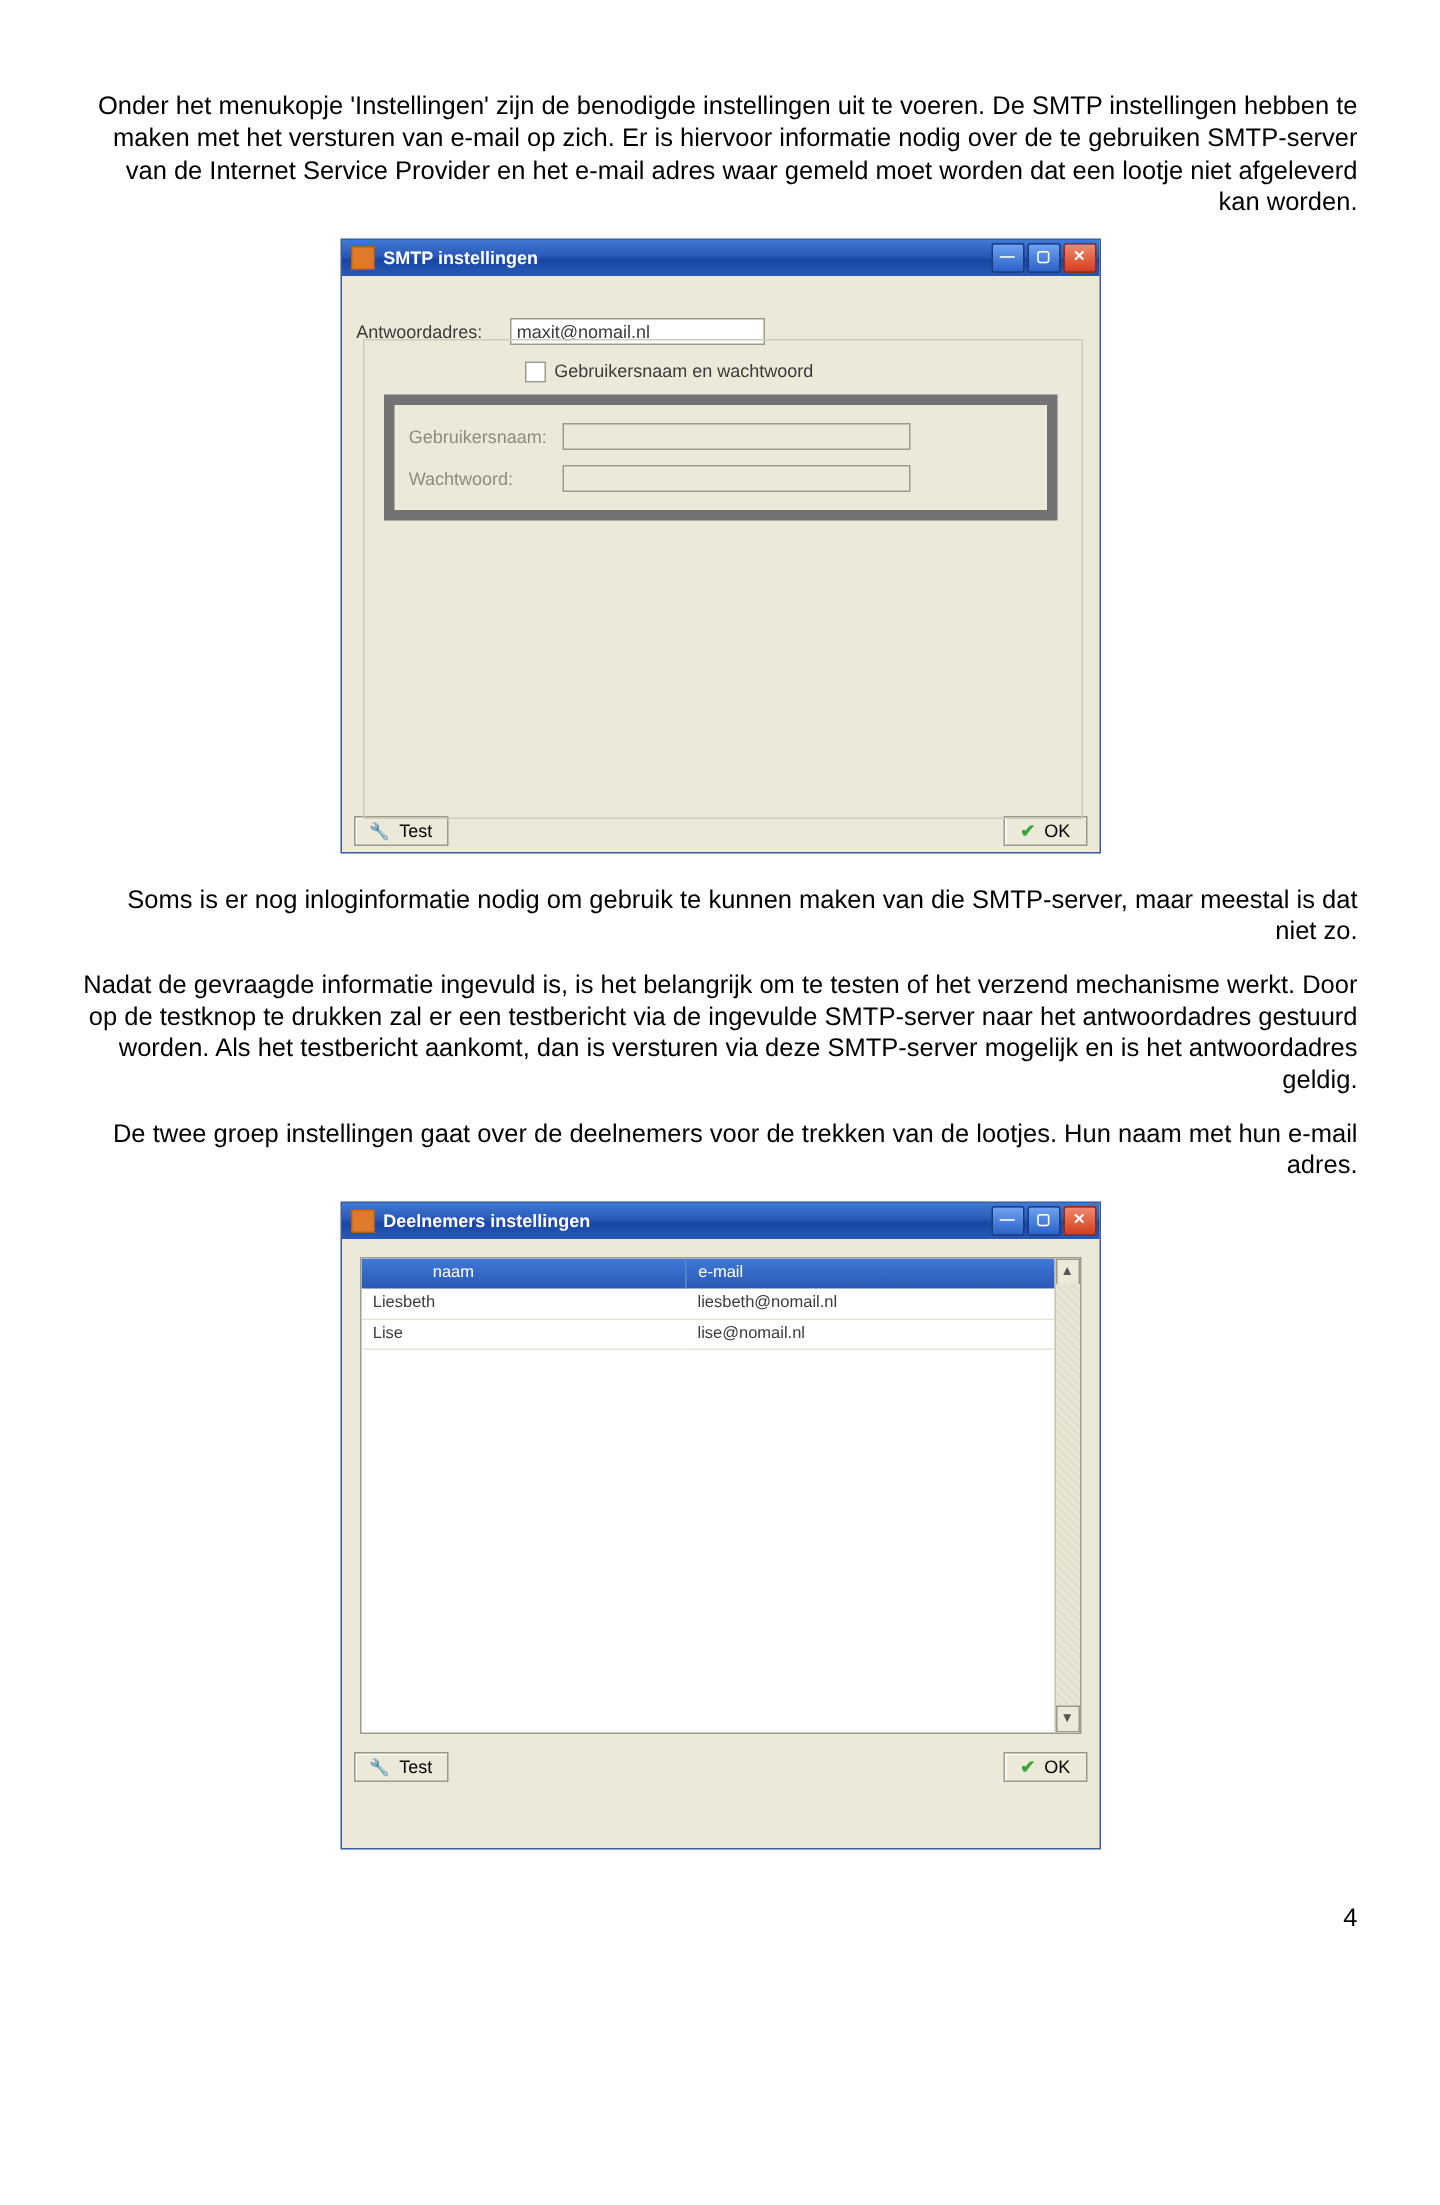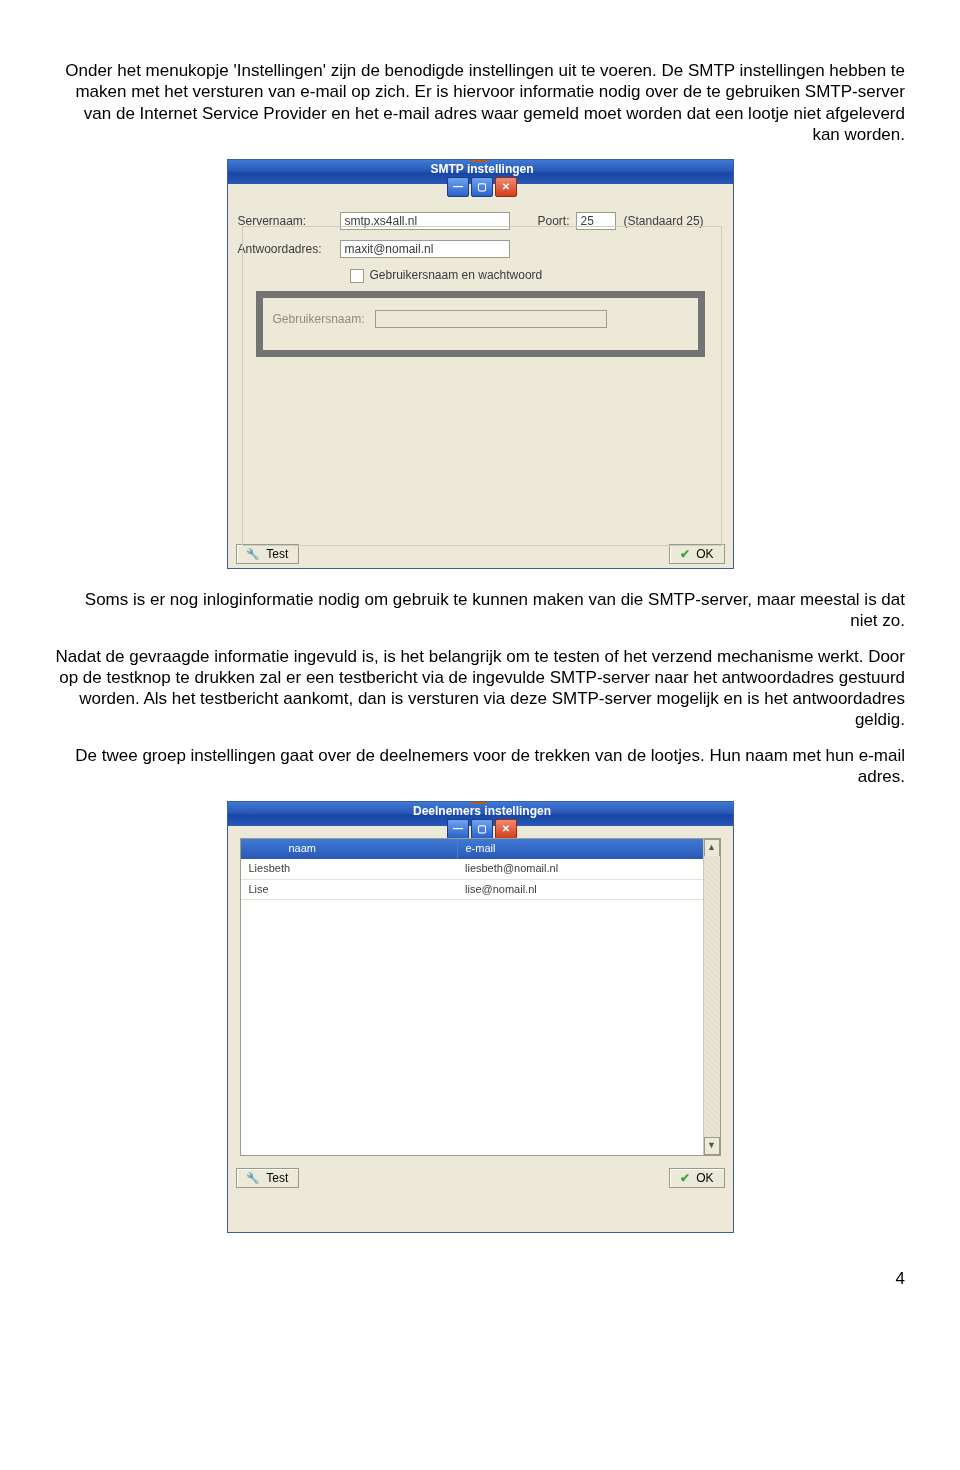--- a/index.html
+++ b/index.html
@@ -29,21 +29,20 @@
   }
   .titlebar {
     height: 24px;
     background: linear-gradient(180deg,#3f79d6 0%,#2a58b5 45%,#1846a6 55%,#2a58b5 100%);
     display: flex;
     align-items: center;
     padding: 0 2px 0 6px;
     color: #ffffff;
     font-size: 12px;
     font-weight: bold;
-    flex-direction: column;
   }
   .titlebar .app-icon {
     width: 14px; height: 14px; background: #e07a2b;
     border: 1px solid #b45e18; margin-right: 6px;
   }
   .titlebar .title-text { flex: 1 1 auto; }
   .win-btns { display: flex; gap: 2px; }
   .wbtn {
     width: 20px; height: 18px; border: 1px solid #1a3d80;
     background: linear-gradient(180deg,#6fa2f0,#2a62c7);
@@ -128,43 +127,38 @@
       <div class="wbtn">▢</div>
       <div class="wbtn close">✕</div>
     </div>
   </div>
 
   <div class="body-area" style="height:340px;">
     <div class="inner-ghost"></div>
 
     <div style="height:18px;"></div>
 
-    <div class="row">
-      <span class="lbl">Servernaam:</span>
-      <input class="xp-input" style="width: 170px;" value="smtp.xs4all.nl">
-      <span style="width:28px;"></span>
-      <span>Poort:</span>
-      <span style="width:6px;"></span>
-      <input class="xp-input" style="width: 40px;" value="25">
-      <span class="note">(Standaard 25)</span>
-    </div>
 
     <div class="row">
       <span class="lbl">Antwoordadres:</span>
       <input class="xp-input" style="width: 170px;" value="maxit@nomail.nl">
     </div>
 
     <div class="checkbox-row">
       <span class="xp-check"></span>
       <span>Gebruikersnaam en wachtwoord</span>
     </div>
 
     <div class="groupbox" style="margin-left:18px; margin-right:18px;">
       <div class="row">
         <span class="lbl" style="color:#8d8d7b;">Gebruikersnaam:</span>
+        <input class="xp-input disabled" style="width: 232px;" disabled="" value="">
+      </div>
+      <div class="row" style="margin-bottom:0;">
+        <span class="lbl" style="color:#8d8d7b;">Wachtwoord:</span>
         <input class="xp-input disabled" style="width: 232px;" disabled="" value="">
       </div>
     </div>
   </div>
 
   <div class="bottom-row">
     <button class="xp-btn">
       <span style="font-size:11px;">🔧</span>
       <span>Test</span>
     </button>

